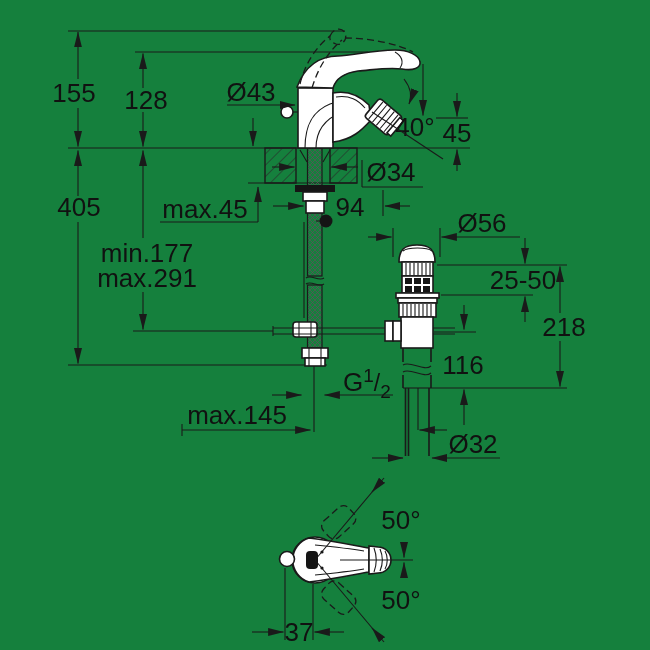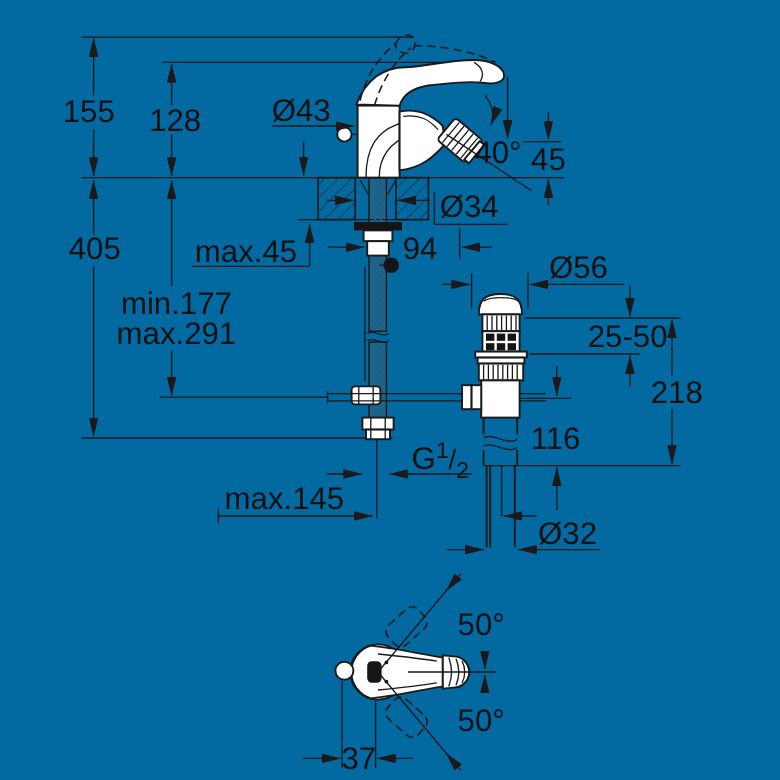--- a/index.html
+++ b/index.html
@@ -1,16 +1,16 @@
 <!DOCTYPE html>
 <html><head>
 <meta charset="utf-8">
 <style>
   html,body{margin:0;padding:0;background:#fff;}
-  #canvas{width:650px;height:650px;background:#0369a1;position:relative;font-family:"Liberation Sans",sans-serif;}
+  #canvas{width:650px;height:650px;background:#15803d;position:relative;font-family:"Liberation Sans",sans-serif;}
   svg{display:block;}
   text{fill:#111;font-family:"Liberation Sans",sans-serif;font-size:26px;}
   .outline{stroke:#1a1a1a;stroke-width:1.6;fill:none;}
   .thin{stroke:#1a1a1a;stroke-width:1.1;fill:none;}
   .dim{stroke:#1a1a1a;stroke-width:1.1;fill:none;}
   .dash{stroke:#1a1a1a;stroke-width:1.3;fill:none;stroke-dasharray:7 4;}
   .fillw{fill:#fff;}
   .dark{fill:#151515;stroke:none;}
 </style>
 </head>

